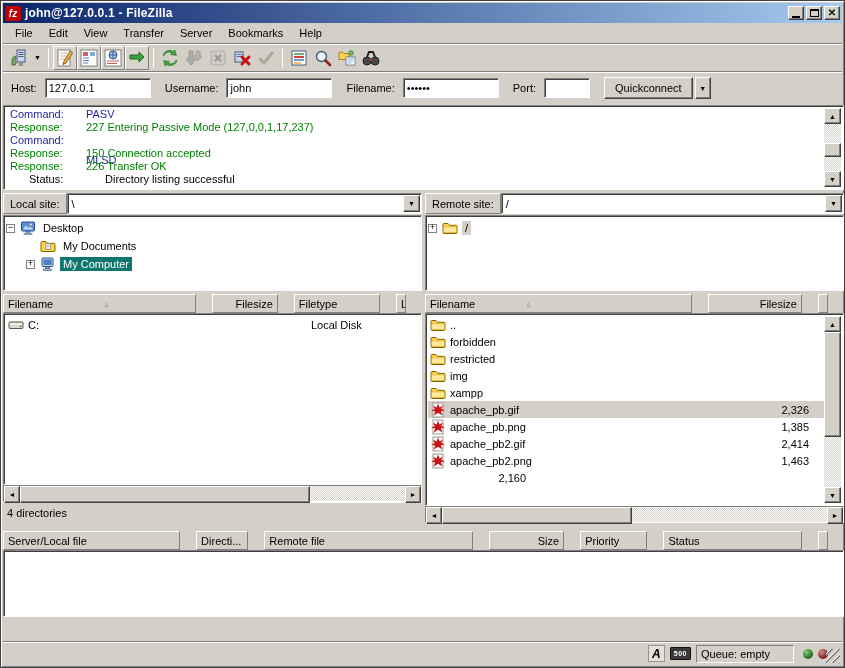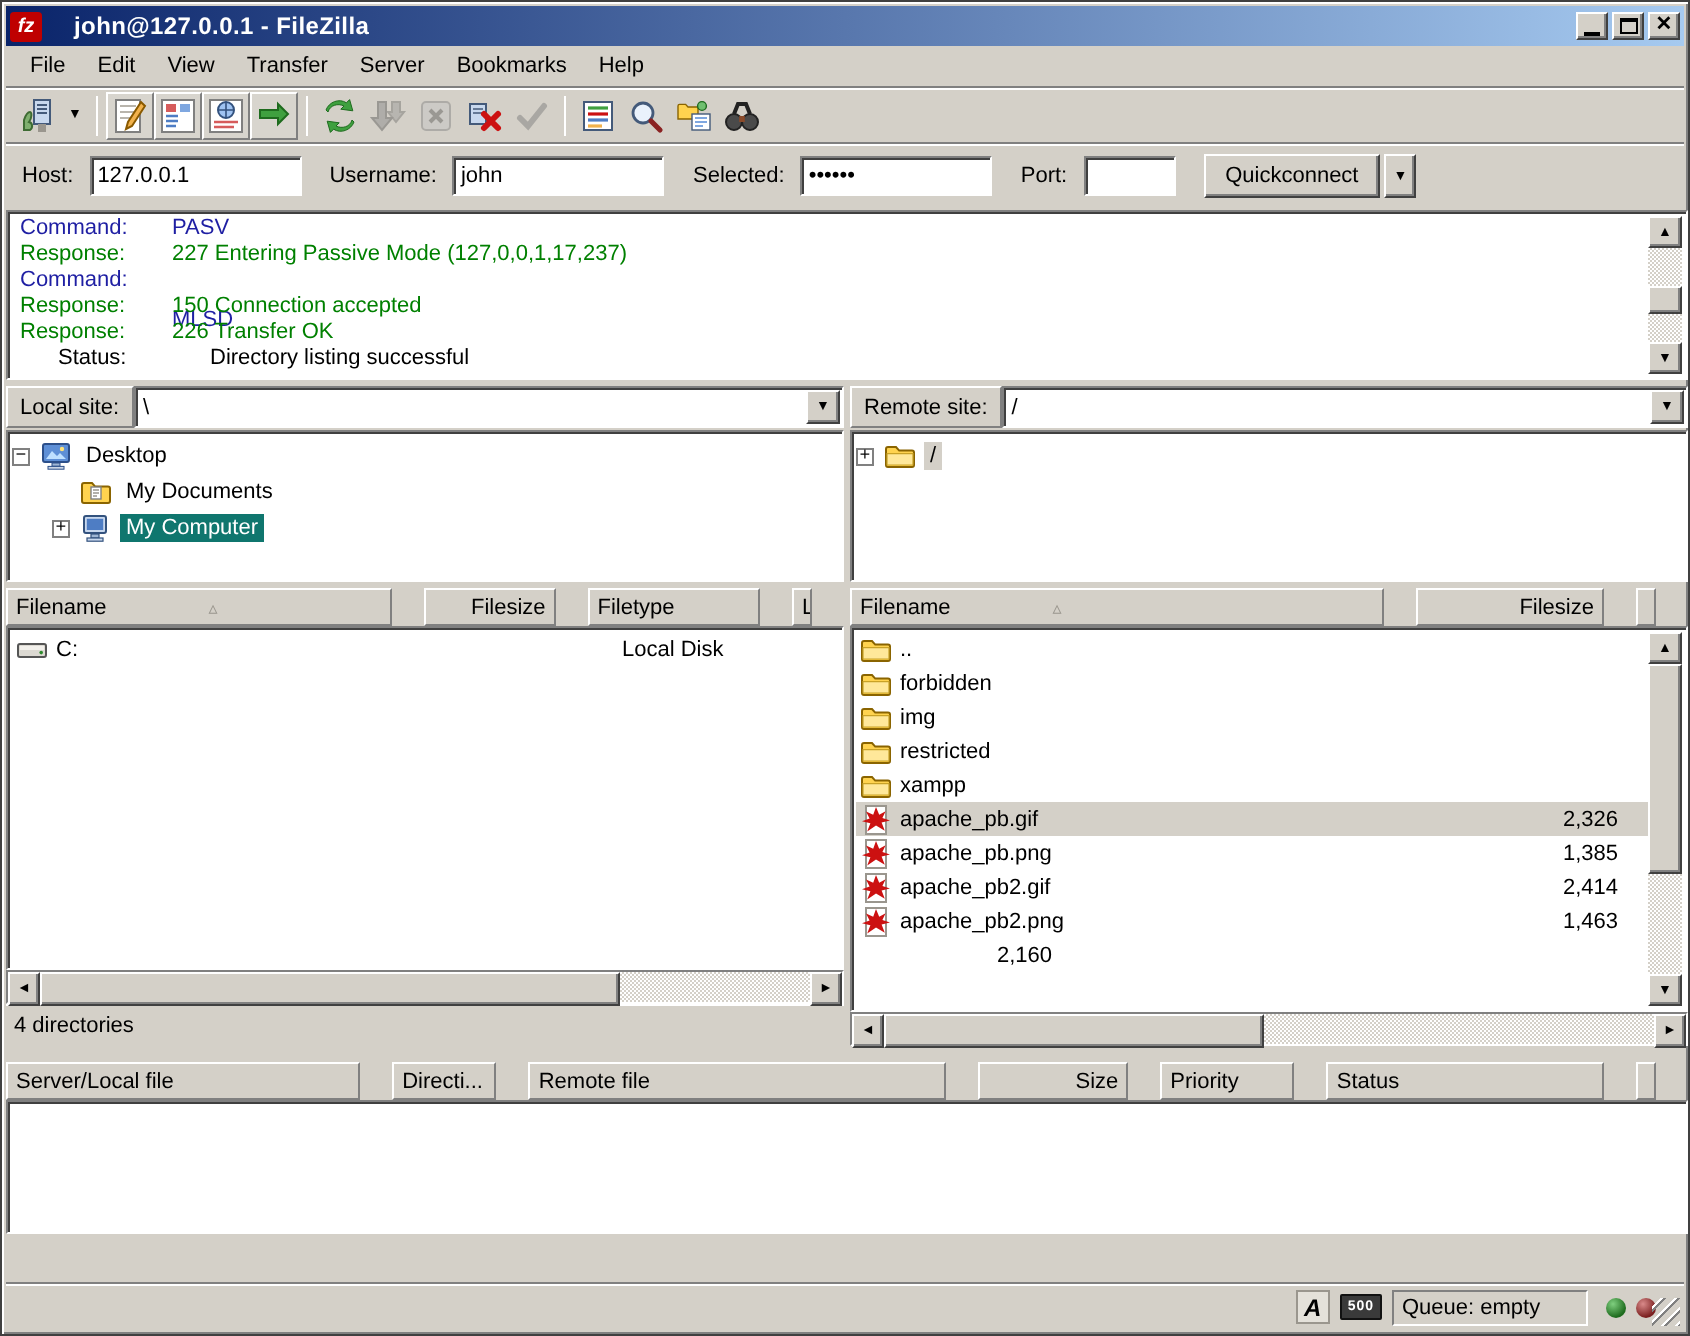--- a/index.html
+++ b/index.html
@@ -13,21 +13,21 @@
   
   .raised { border:1px solid; border-color:#fff #404040 #404040 #fff; box-shadow: inset -1px -1px 0 #808080; background:#D4D0C8; }
   .raised-soft { border:1px solid; border-color:#fff #808080 #808080 #fff; background:#D4D0C8; }
   .sunken-flat { border:1px solid; border-color:#808080 #fff #fff #808080; }
 
   
   .titlebar { position:absolute; left:2px; top:2px; right:2px; height:20px;
     background:linear-gradient(to right,#0A246A,#A6CAF0);
     display:flex; align-items:center; padding:0 2px; }
   .app-icon { width:16px; height:15px; background:#BF0000; color:#fff; font-weight:bold; font-size:10px;
-    display:flex; align-items:center; justify-content:center; margin-right:16px; border-radius:2px; font-style:italic;}
+    display:flex; align-items:center; justify-content:center; margin-right:4px; border-radius:2px; font-style:italic;}
   .title-text { color:#fff; font-weight:bold; font-size:12px; flex:1; letter-spacing:.2px; }
   .tb-btns { display:flex; gap:2px; }
   .tb-btn { width:16px; height:14px; display:flex; align-items:center; justify-content:center; font-size:9px; color:#000; }
   .glyph-min { width:8px; height:2px; background:#000; margin-top:7px; }
   .glyph-max { width:9px; height:8px; border:1px solid #000; border-top:2px solid #000; }
   .glyph-close { font-size:10px; font-weight:bold; line-height:1; }
 
   
   .menubar { position:absolute; left:2px; top:22px; right:2px; height:20px; display:flex; align-items:center; padding-left:4px; }
   .menu-item { padding:2px 8px; }
@@ -305,21 +305,21 @@
         <rect x="8.6" y="10" width="2.8" height="3" fill="#8A4A2A"></rect>
       </svg>
     </div>
   </div>
 
   <div class="quickbar">
     <span class="qc-label">Host:</span>
     <input class="qc-input" style="width: 106px;" value="127.0.0.1">
     <span class="qc-label" style="margin-left:8px">Username:</span>
     <input class="qc-input" style="width: 106px;" value="john">
-    <span class="qc-label" style="margin-left:8px">Selected:</span>
+    <span class="qc-label" style="margin-left:8px">Filename:</span>
     <input class="qc-input" style="width: 96px;" value="••••••">
     <span class="qc-label" style="margin-left:8px">Port:</span>
     <input class="qc-input" style="width: 46px;" value="">
     <div style="display:flex; margin-left:8px">
       <div class="qc-btn raised">
           <span>Quickconnect</span>
         </div>
       <div class="qc-btn-dd raised" style="margin-left:2px">▼</div>
     </div>
   </div>
@@ -487,32 +487,32 @@
               </div>
             <div class="fcell num" style="width:100px">
                 <span></span>
               </div>
           </div>
           <div class="frow">
             <div class="fcell" style="width:283px">
                 <svg class="i16">
                   <use href="#sym-folder"></use>
                 </svg>
+                <span>restricted</span>
+              </div>
+            <div class="fcell num" style="width:100px">
+                <span></span>
+              </div>
+          </div>
+          <div class="frow">
+            <div class="fcell" style="width:283px">
+                <svg class="i16">
+                  <use href="#sym-folder"></use>
+                </svg>
                 <span>img</span>
-              </div>
-            <div class="fcell num" style="width:100px">
-                <span></span>
-              </div>
-          </div>
-          <div class="frow">
-            <div class="fcell" style="width:283px">
-                <svg class="i16">
-                  <use href="#sym-folder"></use>
-                </svg>
-                <span>restricted</span>
               </div>
             <div class="fcell num" style="width:100px">
                 <span></span>
               </div>
           </div>
           <div class="frow">
             <div class="fcell" style="width:283px">
                 <svg class="i16">
                   <use href="#sym-folder"></use>
                 </svg>

